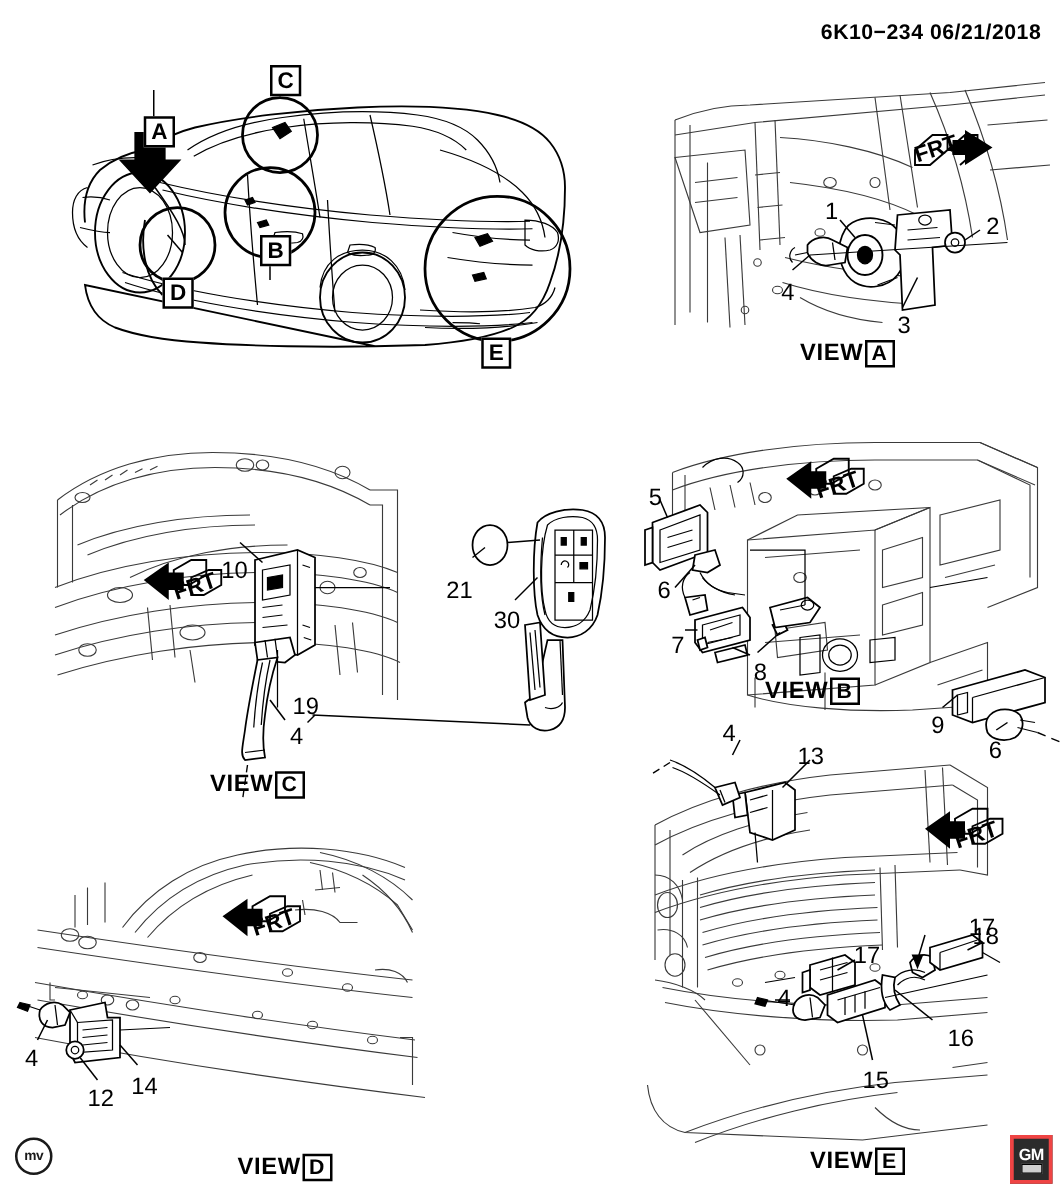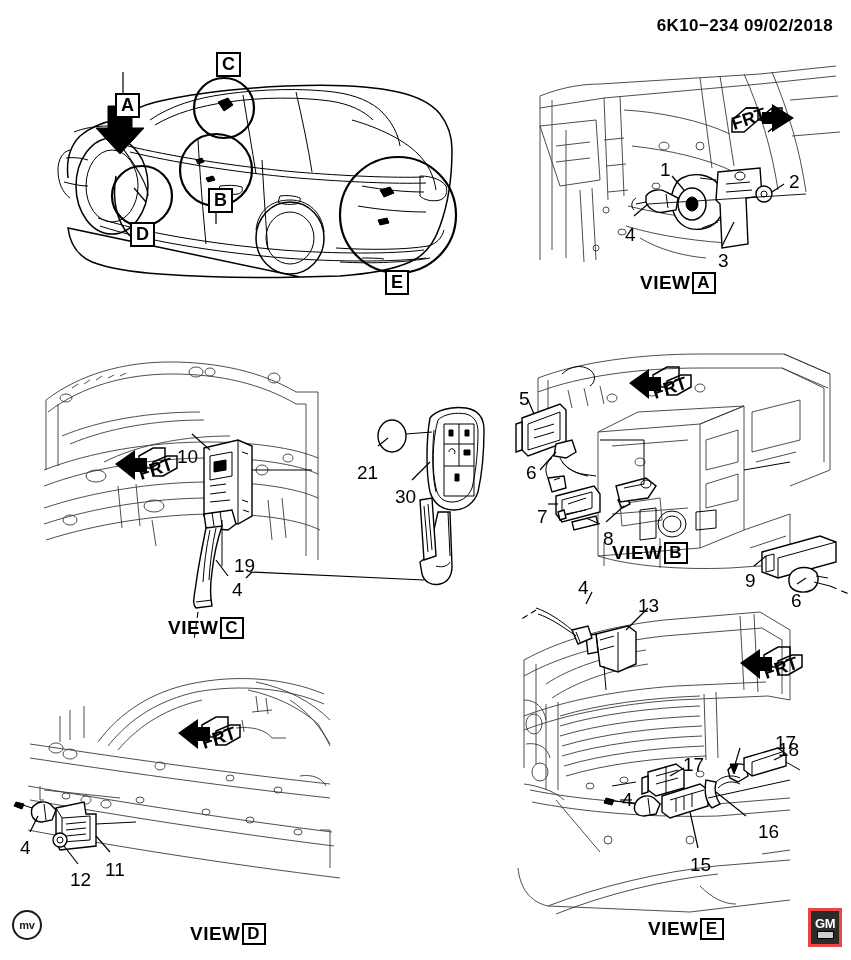--- a/index.html
+++ b/index.html
@@ -70,21 +70,21 @@
   .wht{fill:#fff;stroke:#000;stroke-width:1.4;}
   .blk{fill:#000;stroke:#000;stroke-width:1;}
   .leader{fill:none;stroke:#000;stroke-width:1.2;}
   .dash{fill:none;stroke:#000;stroke-width:1.1;stroke-dasharray:7 5;}
 </style>
 </head>
 <body>
 
 <div class="stage">
 
-  <div class="doc-header">6K10−234  09/02/2018</div>
+  <div class="doc-header">6K10−234  06/21/2018</div>
 
   <svg class="layer" viewBox="0 0 851 960">
 
     <g>
 
       <path class="ln med" d="M68,178 C66,160 70,146 80,136 C92,126 104,122 116,120
         C128,112 140,106 156,102 C190,94 240,88 286,86 C330,84 372,86 398,92
         C420,97 432,104 440,114 C448,124 452,136 452,150
         C452,176 448,204 440,226 C434,244 424,256 410,262
         C392,270 368,274 340,276 L300,277"></path>
@@ -704,21 +704,21 @@
   <div class="callnum" style="left:526px;top:463px;">6</div>
   <div class="callnum" style="left:537px;top:507px;">7</div>
   <div class="callnum" style="left:603px;top:529px;">8</div>
   <div class="callnum" style="left:745px;top:571px;">9</div>
   <div class="callnum" style="left:791px;top:591px;">6</div>
 
   <div class="callnum" style="left:177px;top:423px;margin-top:24px;">10</div>
   <div class="callnum" style="left:232px;top:580px;">4</div>
 
   <div class="callnum" style="left:20px;top:838px;">4</div>
-  <div class="callnum" style="left:105px;top:860px;">11</div>
+  <div class="callnum" style="left:105px;top:860px;">14</div>
   <div class="callnum" style="left:70px;top:870px;">12</div>
 
   <div class="callnum" style="left:578px;top:578px;">4</div>
   <div class="callnum" style="left:638px;top:596px;">13</div>
   <div class="callnum" style="left:683px;top:755px;">17</div>
   <div class="callnum" style="left:622px;top:790px;">4</div>
   <div class="callnum" style="left:690px;top:855px;">15</div>
   <div class="callnum" style="left:758px;top:822px;">16</div>
   <div class="callnum" style="left:735px;top:733px;margin-left:40px;">17</div>
   <div class="callnum" style="left:778px;top:740px;">18</div>

